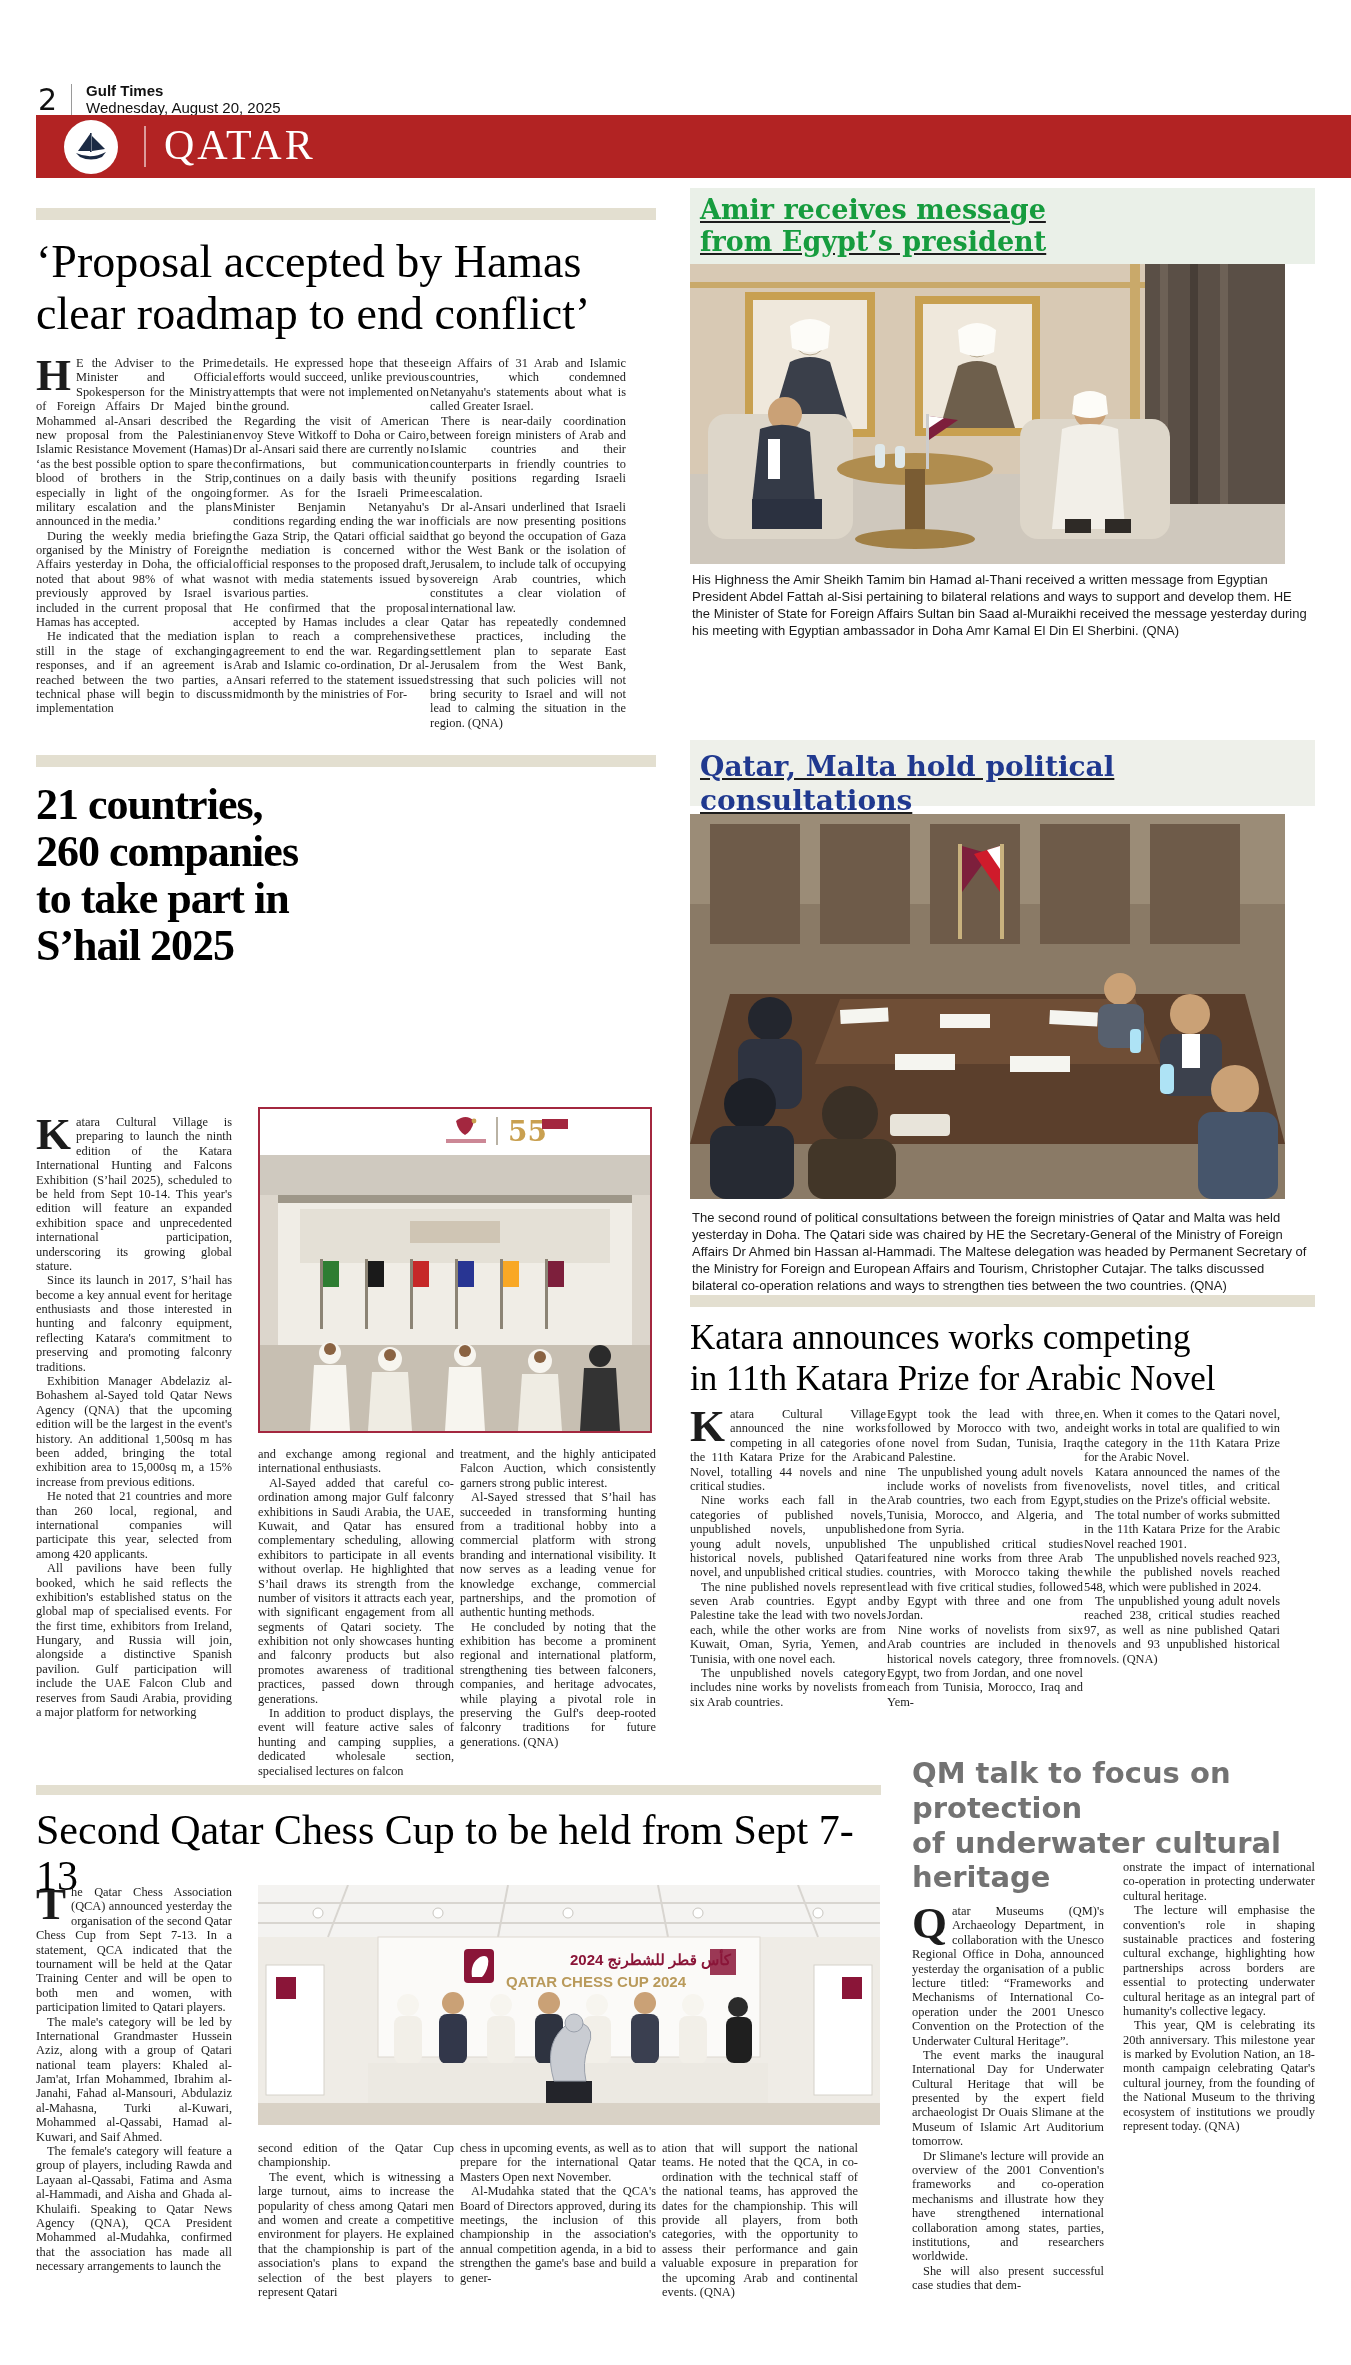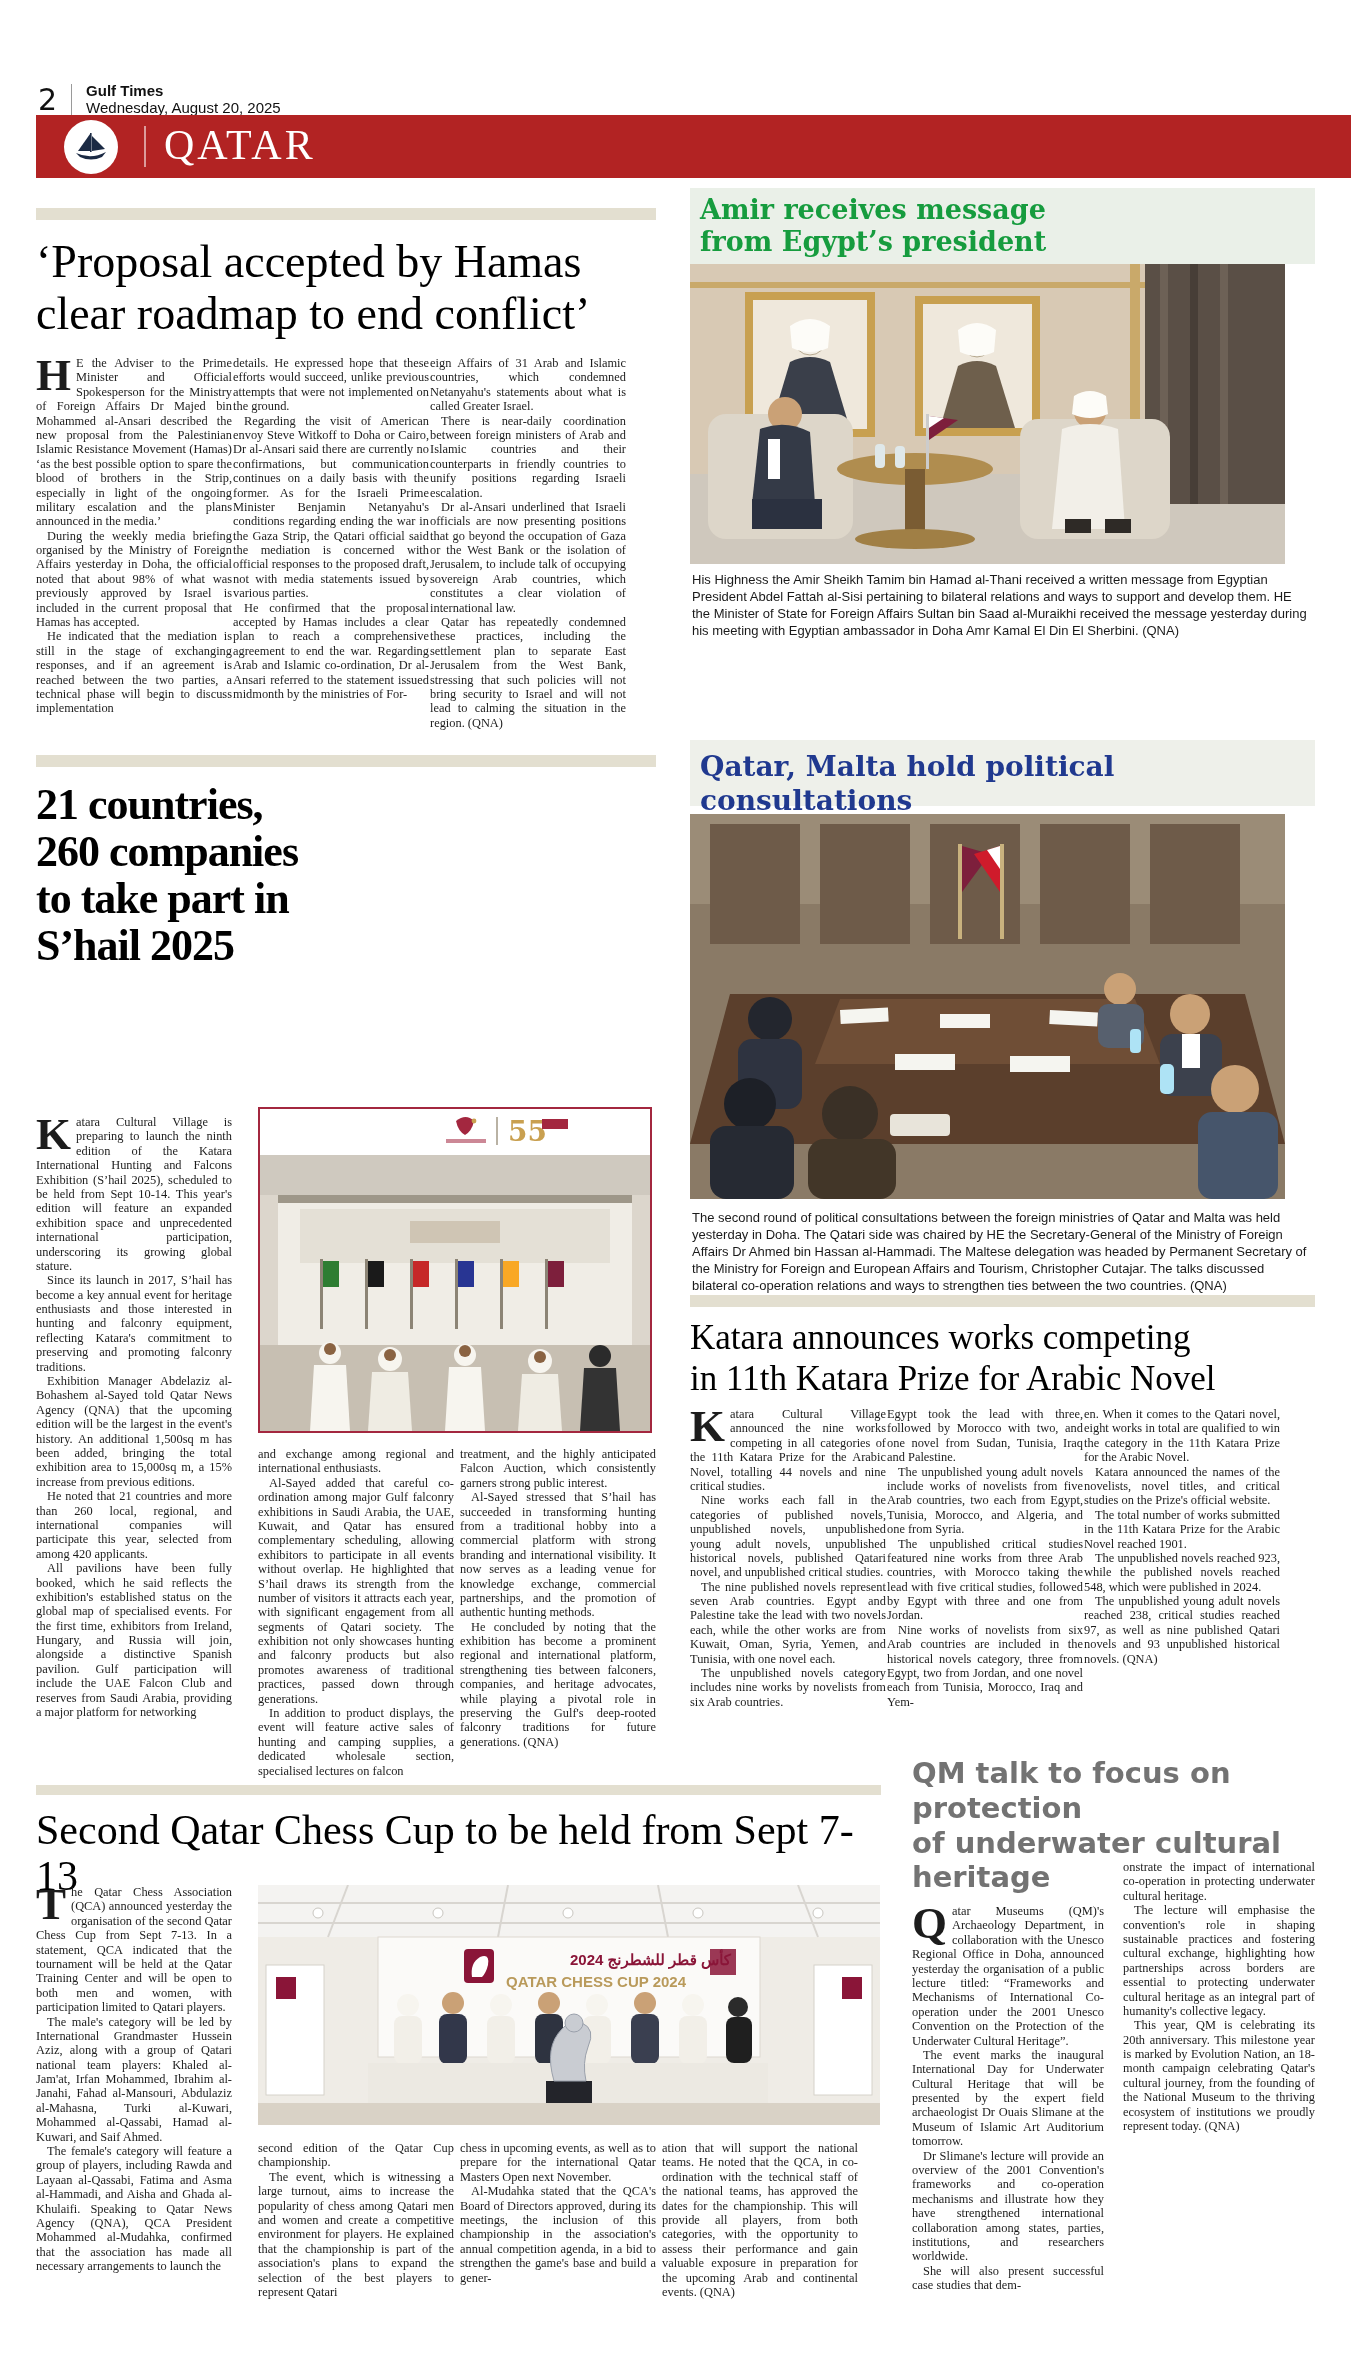--- a/index.html
+++ b/index.html
@@ -24,21 +24,21 @@
   
   .strip{background:#e3dfd0;height:12px;width:100%;}
   .hl-serif{font-family:"Liberation Serif", serif;color:#000000;}
   .cols{display:flex;gap:1px;}
   .col{width:196px;font-size:12.4px;line-height:1.16;text-align:justify;overflow:hidden;}
   .col p{margin:0;text-indent:11px;}
   .col p:first-child{text-indent:0;}
   .dc p:first-child::first-letter{float:left;font-size:45px;line-height:34px;padding:2px 5px 0 0;font-weight:bold;}
   .caption{font-family:"Liberation Sans", sans-serif;font-size:13px;line-height:1.3;color:#1a1a1a;text-align:left;}
   .slab-head{font-family:"DejaVu Serif", serif;font-weight:bold;line-height:1.2;}
-  .panel{background:#eaf0e8;}
+  .panel{background:#eaf0e8;text-decoration:underline;}
 
   
   .hamas-h{font-size:46px;line-height:1.12;}
   .shail-h{font-size:44px;font-weight:bold;line-height:1.07;letter-spacing:-1px;}
   .katara-h{font-size:35px;line-height:1.18;}
   .chess-h{font-size:42px;line-height:1.1;}
   .qm-h{font-family:"DejaVu Sans", sans-serif;font-weight:bold;font-size:29px;line-height:1.2;color:#737373;}
   .green{color:#169c3e;}
   .navy{color:#20398f;}
   .hl-line{display:block;}

